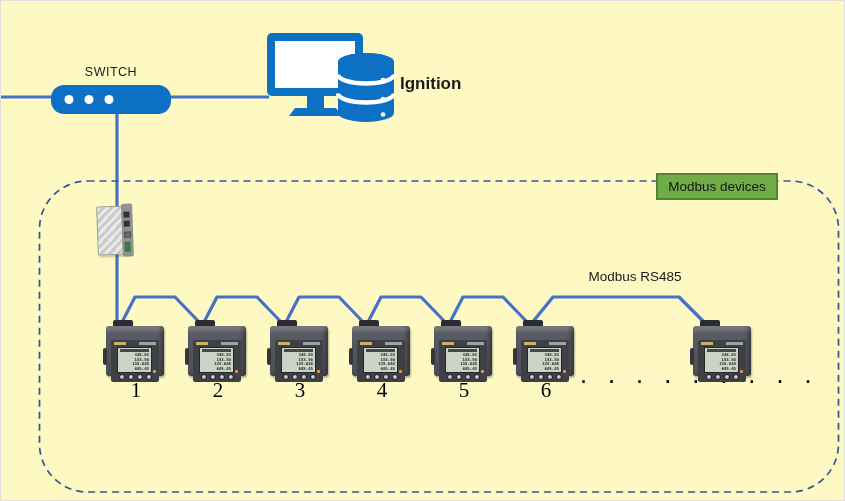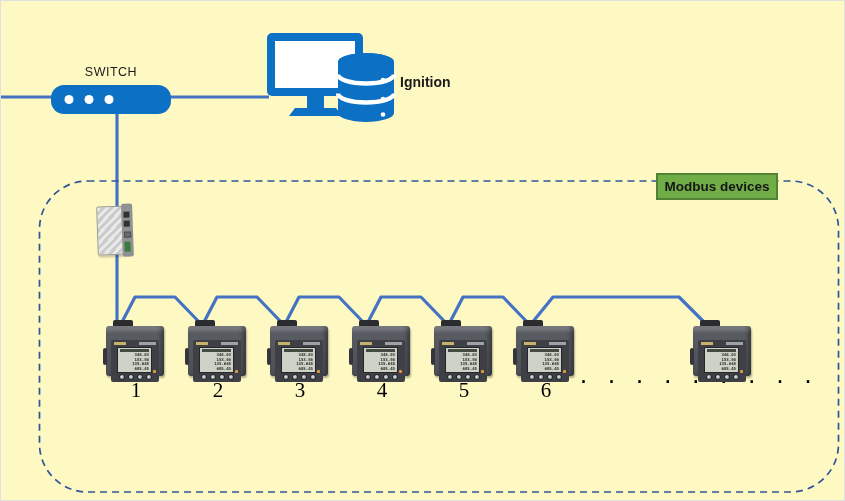--- a/index.html
+++ b/index.html
@@ -14,27 +14,27 @@
     position:relative;width:845px;height:501px;background:#fef9c3;overflow:hidden;
     font-family:"Liberation Sans",sans-serif;border:1px solid #e0e0e0;box-sizing:border-box;
   }
   svg.layer{position:absolute;left:0;top:0;}
   .wire{stroke:var(--wire-blue);stroke-width:3.2;fill:none;stroke-linejoin:round;stroke-linecap:butt;}
   .boundary{stroke:var(--dashed-border);stroke-width:1.7;fill:none;stroke-dasharray:7 5;}
   .blue-shape{fill:var(--device-blue);}
   .db-sep{stroke:#fff;stroke-width:4.5;fill:none;}
   .label{position:absolute;color:#1a1a1a;white-space:nowrap;}
   .switch-label{left:58px;top:64px;width:104px;text-align:center;font-size:12.5px;letter-spacing:.5px;}
-  .ignition-label{left:399px;top:73px;font-size:14px;font-weight:bold;}
+  .ignition-label{left:399px;top:73px;font-size:17px;font-weight:bold;}
   .gateway-label{left:139px;top:223px;font-size:13px;}
   .rs485-label{left:566px;top:268px;width:136px;text-align:center;font-size:13.5px;}
   .modbus-box{
     position:absolute;left:655px;top:172px;width:122px;height:27px;box-sizing:border-box;
     background:var(--green-fill);border:2px solid var(--green-border);
-    font-size:13.5px;font-weight:bold;color:#161616;text-align:center;line-height:23px;
+    font-size:13.5px;font-weight:normal;color:#161616;text-align:center;line-height:23px;
   }
   .ellipsis{left:578px;top:368px;width:112px;text-align:center;
     font:700 15px "DejaVu Sans Mono",monospace;letter-spacing:5px;color:#000;}
   
   .gateway{position:absolute;left:96px;top:203px;width:36px;height:53px;transform:rotate(-2deg);}
   .gw-front{position:absolute;left:0;top:2px;width:26px;height:49px;border-radius:2px;
     background:repeating-linear-gradient(135deg,#e9e9e9 0 3px,#cbcbcb 3px 6px);
     border:1px solid #9a9a9a;box-sizing:border-box;box-shadow:1px 2px 2px rgba(0,0,0,.2);}
   .gw-side{position:absolute;right:0;top:0;width:11px;height:53px;background:#8f9294;border-radius:2px;}
   .gw-port1{position:absolute;right:3px;top:8px;width:6px;height:6px;background:#2f3133;}
@@ -103,20 +103,21 @@
       <path class="db-sep" d="M337 92.5 A28 9 0 0 0 393 92.5"></path>
       <circle cx="382" cy="79" r="2.3" fill="#fff"></circle>
       <circle cx="382" cy="98" r="2.3" fill="#fff"></circle>
       <circle cx="382" cy="113.5" r="2.3" fill="#fff"></circle>
     </g>
   </svg>
 
   <div class="label switch-label">SWITCH</div>
   <div class="label ignition-label">Ignition</div>
   <div class="modbus-box">Modbus devices</div>
+  <div class="label rs485-label">Modbus RS485</div>
   <div class="label ellipsis">. . . . . . . . .</div>
 
   <div class="gateway">
     <div class="gw-front"></div>
     <div class="gw-side"></div>
     <div class="gw-port1"></div>
     <div class="gw-port2"></div>
     <div class="gw-db9"></div>
     <div class="gw-term"></div>
   </div>

